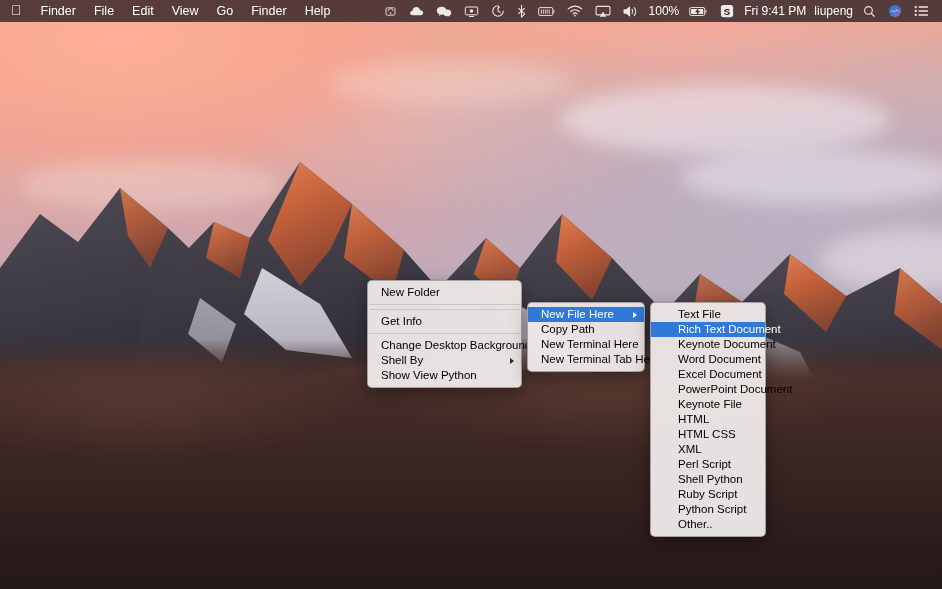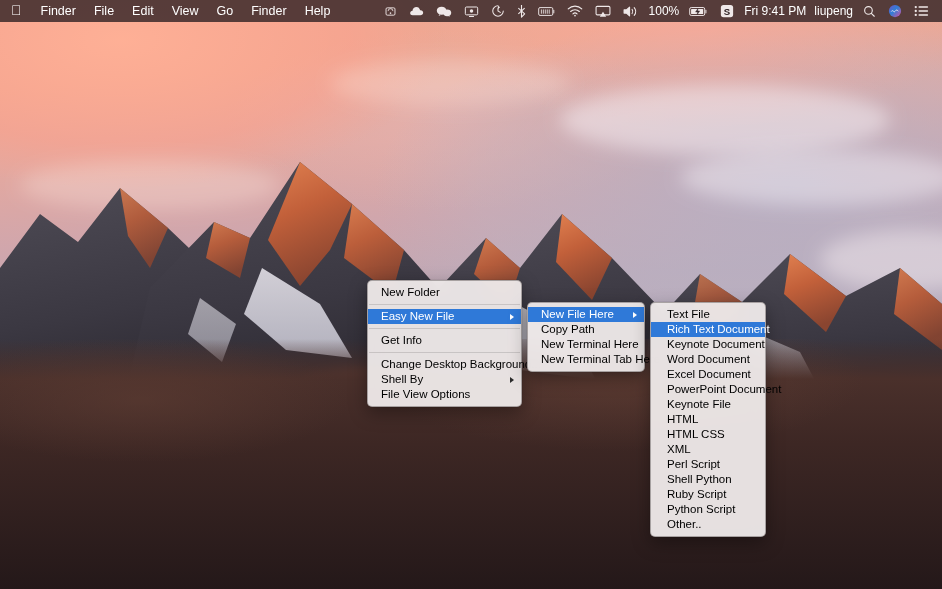--- a/index.html
+++ b/index.html
@@ -87,21 +87,21 @@
     border-left:4.5px solid #2b2b2b;
     border-top:3.5px solid transparent;
     border-bottom:3.5px solid transparent;
   }
   .mi.sel .arrow { border-left-color:#fff; }
   .sep { height:1px; margin:4px 1px; background:rgba(0,0,0,.13); }
 
   #menu1 { left:367px; top:280px; width:155px; }
   #menu2 { left:527px; top:302px; width:118px; }
   #menu3 { left:650px; top:302px; width:116px; }
-  #menu3 .mi { padding-left:16px; }
+  #menu3 .mi { padding-left:27px; }
 </style>
 </head>
 <body>
 
 <div id="screen">
 
   <div class="wall">
     <div class="sky"></div>
     <div class="cloudband c1"></div>
     <div class="cloudband c2"></div>
@@ -284,38 +284,34 @@
         </svg>
       </div>
     </div>
   </div>
 
   <div class="menu" id="menu1">
     <div class="mi">
       <span>New Folder</span>
     </div>
     <div class="sep"></div>
-    <div class="mi sel">
-      <span>Easy New File</span>
-      <span class="arrow"></span>
-    </div>
     <div class="sep"></div>
     <div class="mi">
       <span>Get Info</span>
     </div>
     <div class="sep"></div>
     <div class="mi">
       <span>Change Desktop Background...</span>
     </div>
     <div class="mi">
       <span>Shell By</span>
       <span class="arrow"></span>
     </div>
     <div class="mi">
-      <span>File View Options</span>
+      <span>Show View Python</span>
     </div>
   </div>
 
   <div class="menu" id="menu2">
     <div class="mi sel">
       <span>New File Here</span>
       <span class="arrow"></span>
     </div>
     <div class="mi">
       <span>Copy Path</span>

